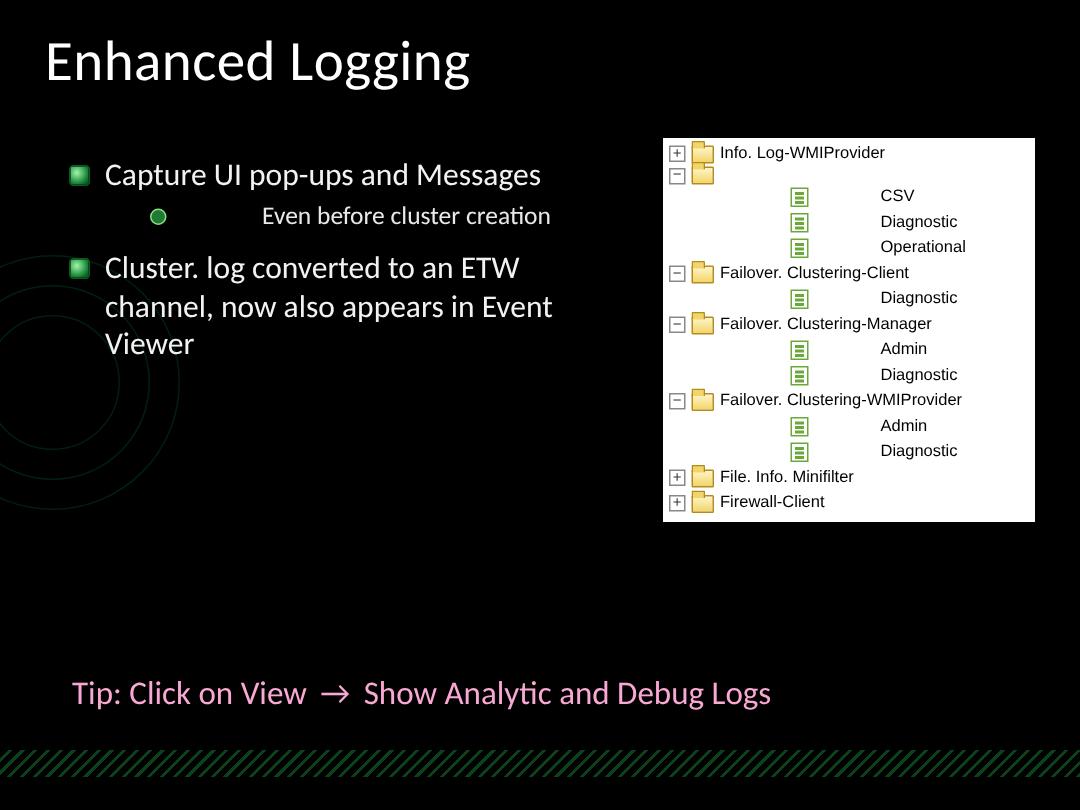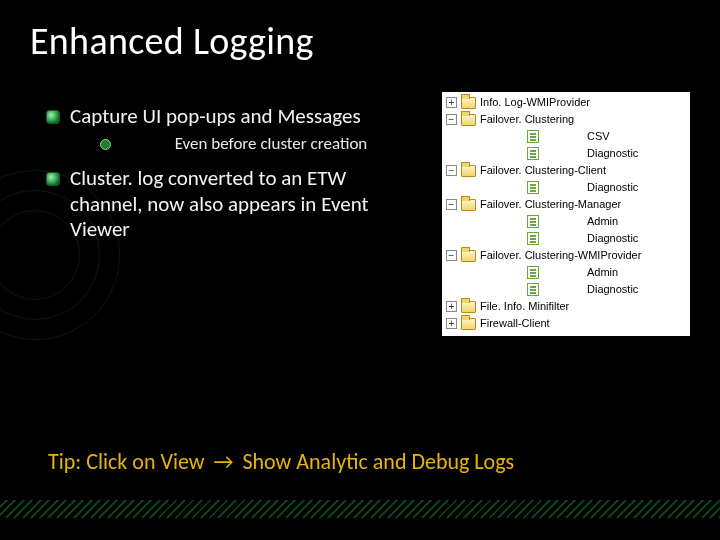--- a/index.html
+++ b/index.html
@@ -53,21 +53,21 @@
   .b2 { list-style: none; margin: 4px 0 10px 30px; text-align: center; }
   .b2 > li { position: relative; padding-left: 20px; font-size: 17px; line-height: 1.25; color: #e8e8e8; margin-bottom: 3px; }
   .b2 > li::before {
     content: ""; position: absolute; left: 0; top: 6px;
     width: 9px; height: 9px; border-radius: 50%;
     background: #1e7a34; border: 1px solid #8ae07f;
   }
   .tip {
     position: absolute;
     left: 48px; top: 448px;
-    color: #eab308;
+    color: #f9a8d4;
     font-size: 22px;
   }
   .stripes {
     position: absolute;
     left: 0; right: 0; bottom: 22px; height: 18px;
     background: repeating-linear-gradient(
       -45deg,
       rgba(20,120,50,0.55) 0px, rgba(20,120,50,0.55) 2px,
       rgba(0,0,0,0) 2px, rgba(0,0,0,0) 6px
     );
@@ -131,31 +131,35 @@
 
     <div class="col-right">
       <div class="row ind1">
         <span class="pm">+</span>
         <span class="fld"></span>
         <span>Info. Log-WMIProvider</span>
       </div>
       <div class="row ind1">
         <span class="pm">−</span>
         <span class="fld"></span>
-        <span>Failover. Clustering</span>
       </div>
       <div class="row ind2">
         <span class="pm-gap"></span>
           <span class="pg"></span>
         <span>CSV</span>
       </div>
       <div class="row ind2">
         <span class="pm-gap"></span>
           <span class="pg"></span>
         <span>Diagnostic</span>
+      </div>
+      <div class="row ind2">
+        <span class="pm-gap"></span>
+          <span class="pg"></span>
+        <span>Operational</span>
       </div>
       <div class="row ind1">
         <span class="pm">−</span>
         <span class="fld"></span>
         <span>Failover. Clustering-Client</span>
       </div>
       <div class="row ind2">
         <span class="pm-gap"></span>
           <span class="pg"></span>
         <span>Diagnostic</span>

